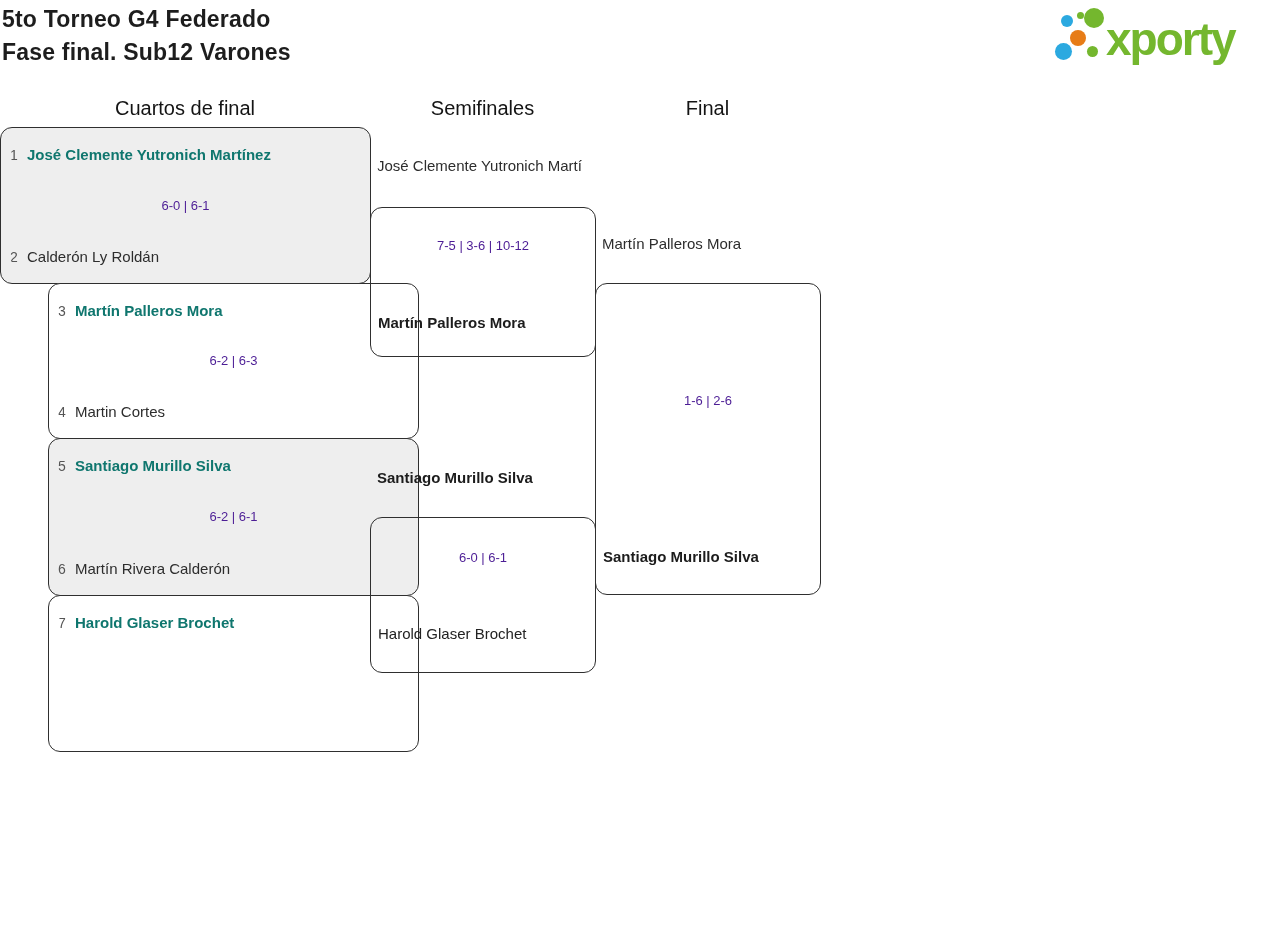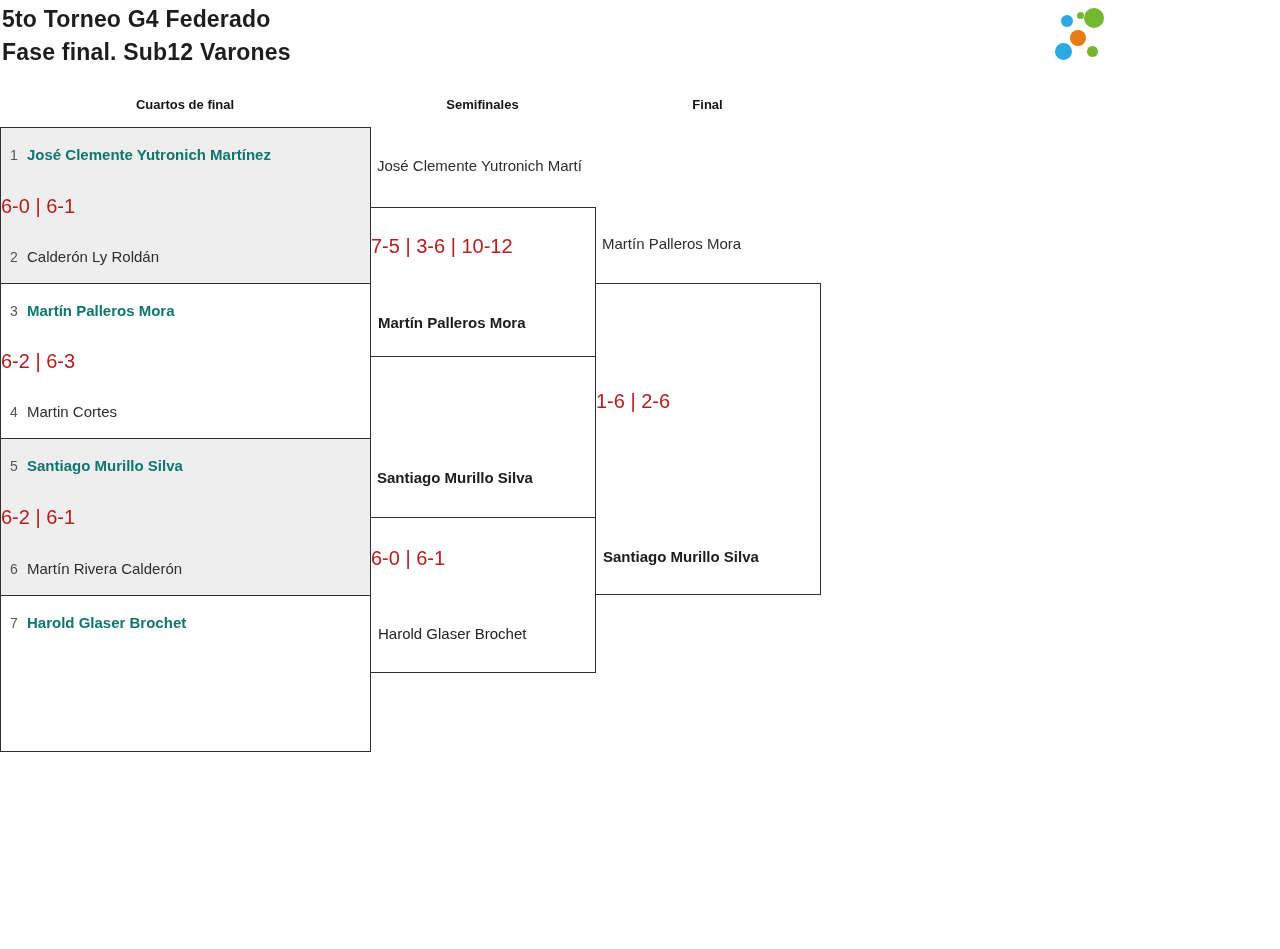--- a/index.html
+++ b/index.html
@@ -1,15 +1,15 @@
 <!DOCTYPE html>
 <html><head>
 <meta charset="utf-8">
 <style>
-  * { margin:0; padding:0; box-sizing:border-box; }
+  * { margin:0; padding:0; box-sizing:border-box;border-radius:12px; }
   html,body { background:#fff; }
   .page {
     position:relative; width:1280px; height:949px; background:#ffffff;
     font-family:"Liberation Sans","DejaVu Sans",sans-serif; color:#222;
     overflow:hidden;
   }
 
   
   .title { position:absolute; left:2px; top:3px; }
   .title div { font-size:23px; font-weight:700; color:#1d1d1d; line-height:33px; letter-spacing:0.2px; }
@@ -24,41 +24,41 @@
   .dot.blue-md   { left:5px;  top:39px; width:17px; height:17px; background:#2ba9e0; }
   .dot.green-sm  { left:37px; top:42px; width:11px; height:11px; background:#74b72e; }
   .logotext {
     position:absolute; left:56px; top:6px; font-size:46px; line-height:58px;
     font-weight:700; color:#74b72e; letter-spacing:-2px;
   }
 
   
   .colhead {
     position:absolute; top:97px; text-align:center;
-    font-size:13px; font-weight:700; color:#141414;
+    font-size:20px; font-weight:400; color:#141414;
   }
 
   
   .box { border:1px solid #2f2f2f; position:absolute; }
   .qfcol { position:absolute; left:0; top:127px; width:371px; }
   .qf { position:relative; width:371px; border:1px solid #2f2f2f; }
-  .qf + .qf { margin-top:-1px; }
+  .qf + .qf { margin-top:-1px;margin-left:48px; }
   .qf.bg-gray { background:#eeeeee; }
   .qf.bg-white { background:#ffffff; }
   .h157 { height:157px; } .h156 { height:156px; } .h158 { height:158px; }
 
   .prow { position:absolute; left:9px; right:6px; white-space:nowrap; overflow:hidden; line-height:18px; }
   .prow.top { top:18px; } .prow.bottom { bottom:17px; }
   .seed { display:inline-block; width:15px; font-size:14px; color:#555; }
   .pname { font-size:15px; color:#2d2d2d; margin-left:2px; }
   .pname.winner { font-weight:700; color:#0f766e; }
 
   .score {
-    position:absolute; left:0; width:100%; 
-    font-size:20px; color:#b91c1c; transform:translateY(-50%); line-height:18px;
+    position:absolute; left:0; width:100%; text-align:center;
+    font-size:13px; color:#4c1d95; transform:translateY(-50%); line-height:18px;
   }
   .qf .score { top:50%; }
 
   .sf1 { left:370px; top:207px; width:226px; height:150px; background:transparent; }
   .sf2 { left:370px; top:517px; width:226px; height:156px; background:transparent; }
   .final { left:595px; top:283px; width:226px; height:312px; background:transparent; }
 
   .inlabel { position:absolute; left:7px; right:4px; line-height:18px; font-size:15px; white-space:nowrap; overflow:hidden; }
   .flabel {
     position:absolute; line-height:18px; font-size:15px; color:#2d2d2d;
@@ -76,20 +76,21 @@
     <div>Fase final. Sub12 Varones</div>
   </div>
 
   <a class="logo">
     <span class="dot blue-sm"></span>
     <span class="dot green-xs"></span>
     <span class="dot green-lg"></span>
     <span class="dot orange-md"></span>
     <span class="dot blue-md"></span>
     <span class="dot green-sm"></span>
+    <span class="logotext">xporty</span>
   </a>
 
   <div class="colhead" style="left:0; width:370px;">Cuartos de final</div>
   <div class="colhead" style="left:370px; width:225px;">Semifinales</div>
   <div class="colhead" style="left:595px; width:225px;">Final</div>
 
   <div class="qfcol">
 
     <div class="qf bg-gray h157">
       <div class="prow top">

